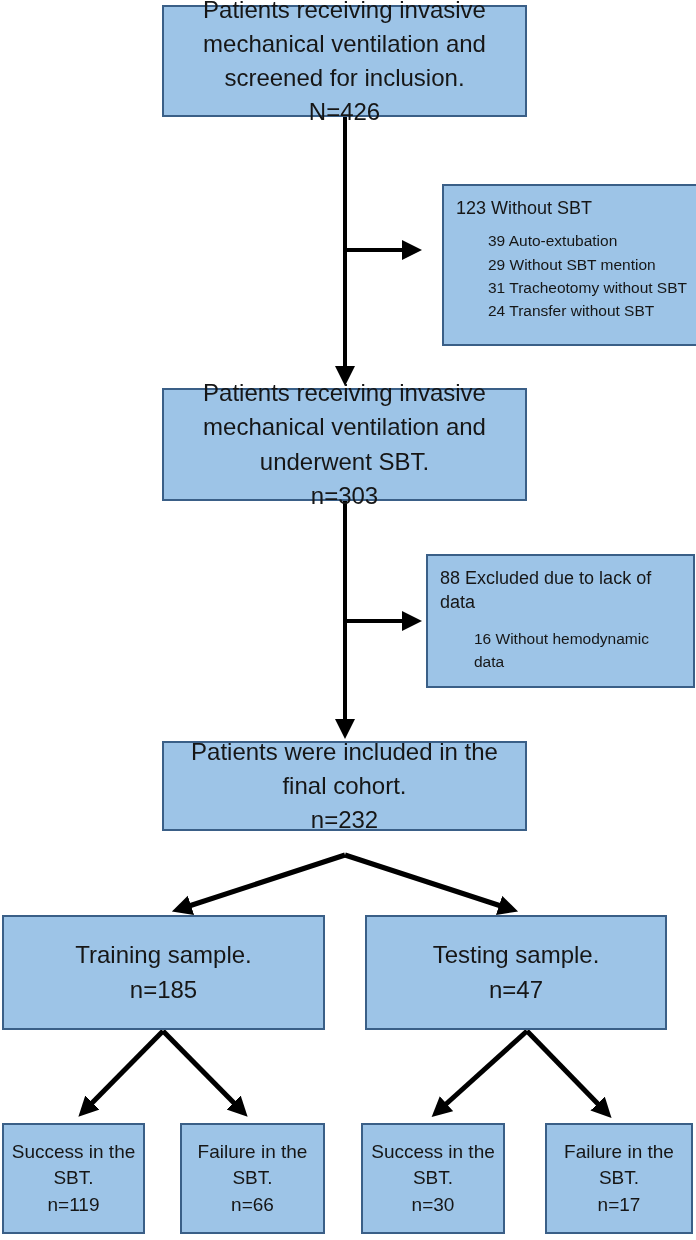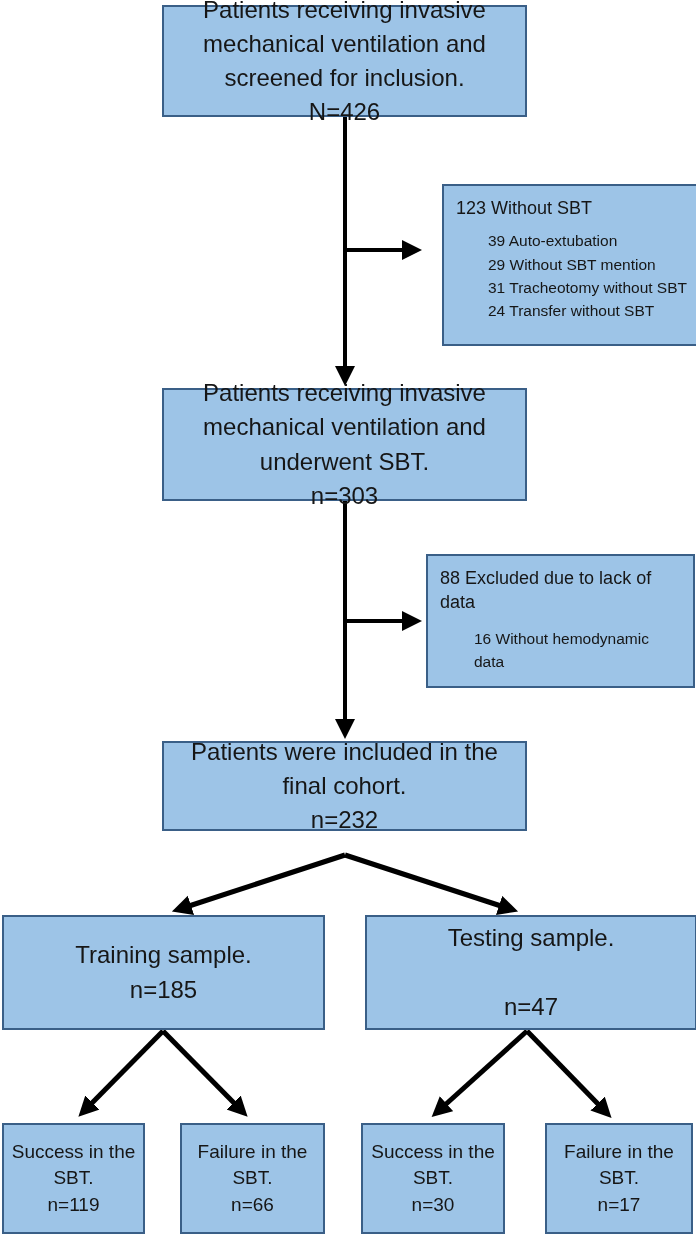--- a/index.html
+++ b/index.html
@@ -95,21 +95,21 @@
   <div class="node center" style="left:162px;top:741px;width:365px;height:90px;">
     <div>Patients were included in the final cohort.</div>
     <div>n=232</div>
   </div>
 
   <div class="node center" style="left:2px;top:915px;width:323px;height:115px;">
     <div>Training sample.</div>
     <div>n=185</div>
   </div>
 
-  <div class="node center" style="left:365px;top:915px;width:332px;height:115px;justify-content:space-between;">
+  <div class="node center" style="left:365px;top:915px;width:302px;height:115px;">
     <div>Testing sample.</div>
     <div>n=47</div>
   </div>
 
   <div class="node center small" style="left:2px;top:1123px;width:143px;height:111px;">
     <div>Success in the SBT.</div>
     <div>n=119</div>
   </div>
 
   <div class="node center small" style="left:180px;top:1123px;width:145px;height:111px;">

